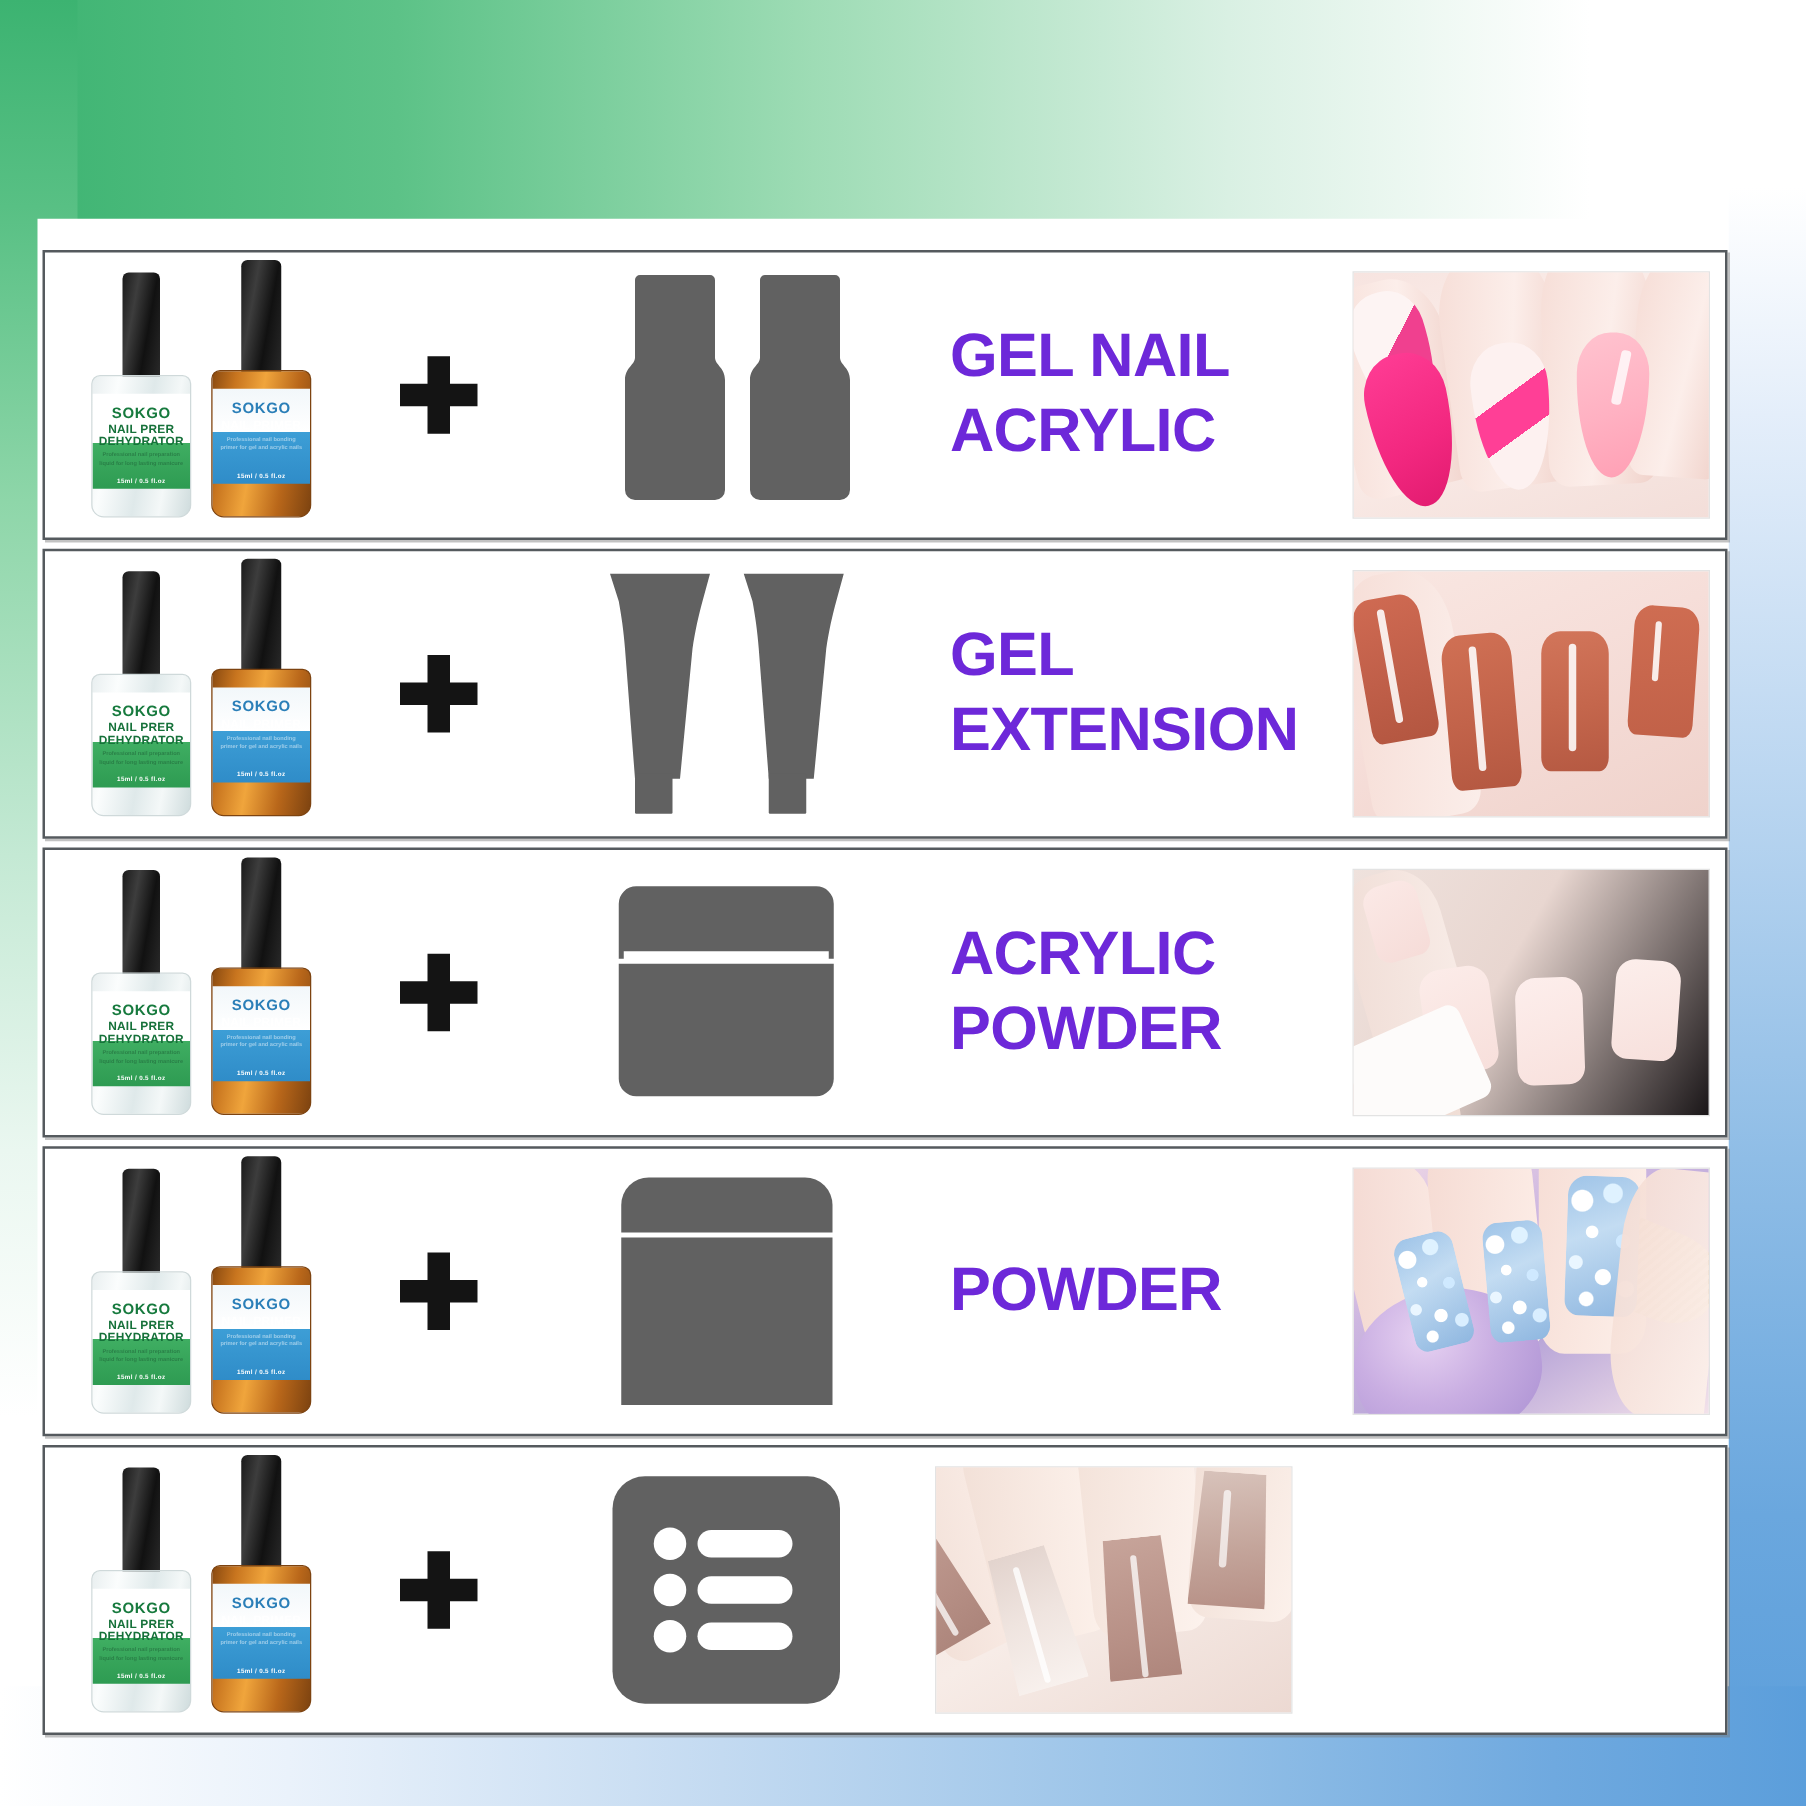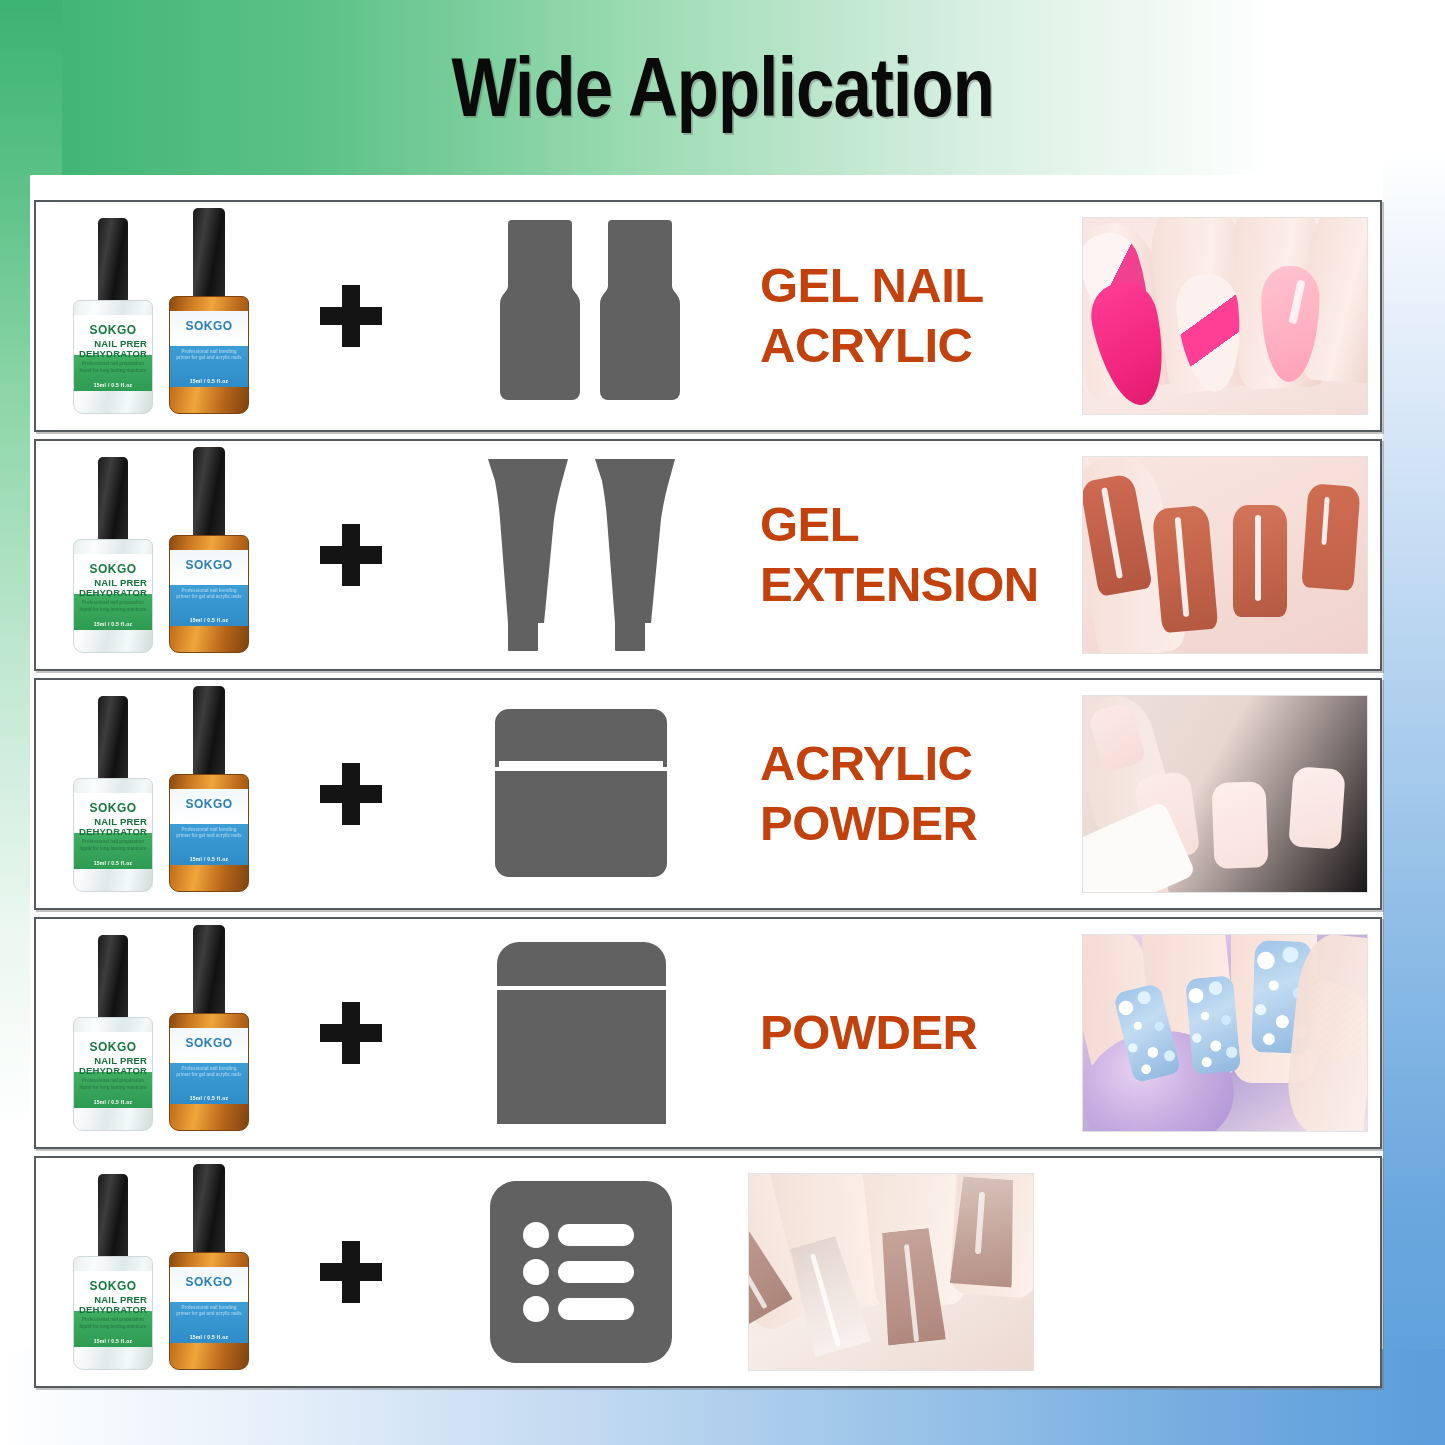--- a/index.html
+++ b/index.html
@@ -101,21 +101,21 @@
   }
 
   .label{
     position:absolute;left:0;right:0;top:14px;
     height:76px;
     display:flex;flex-direction:column;align-items:center;
     font-weight:bold;line-height:1;
     overflow:hidden;
   }
   .lbl-brand{font-size:12px;letter-spacing:.5px;padding-top:9px;}
-  .lbl-name{font-size:9.5px;letter-spacing:.2px;text-align:right;}
+  .lbl-name{font-size:9.5px;letter-spacing:.2px;text-align:center;}
   .lbl-name span{display:block;}
 
   
   .label-dehy{background:linear-gradient(180deg,#ffffff 0%,#ffffff 52%, #3fae62 52%, #2e9b52 100%);}
   .label-dehy .lbl-brand{color:#177a3e;}
   .label-dehy .lbl-name{color:#16713a;margin-top:3px;}
 
   
   .label-prim{background:linear-gradient(180deg,#f2f7fa 0%, #ffffff 46%, #3d9ed6 46%, #2f8cc8 100%);}
   .label-prim .lbl-brand{color:#2b7fb8;}
@@ -151,21 +151,21 @@
   .icon-wrap{
     width:330px;height:100%;
     display:flex;align-items:center;justify-content:center;
   }
   .gray{fill:#616161;}
 
   
   .caption{
     flex:1;
     padding-left:14px;
-    font-size:49px;font-weight:bold;color:#c2410c;
+    font-size:49px;font-weight:bold;color:#6d28d9;
     line-height:1.22;letter-spacing:-.5px;
   }
   .caption span{display:block;}
 
   
   .photo-wrap{
     width:300px;height:100%;
     display:flex;align-items:center;justify-content:center;
     padding-right:10px;box-sizing:border-box;
   }
@@ -212,23 +212,20 @@
 <body>
 
 <div id="page">
 
   <div class="edge-green"></div>
   <div class="edge-green-left"></div>
   <div class="inner-white"></div>
   <div class="edge-blue-right"></div>
   <div class="edge-blue-bottom"></div>
 
-  <div class="header">
-    <div class="title">Wide Application</div>
-  </div>
 
   <div class="rows">
 
     <div class="row">
 
       <div class="bottles">
         <div class="bottle b-dehy">
           <div class="cap"></div>
           <div class="glass">
             <div class="label label-dehy">

